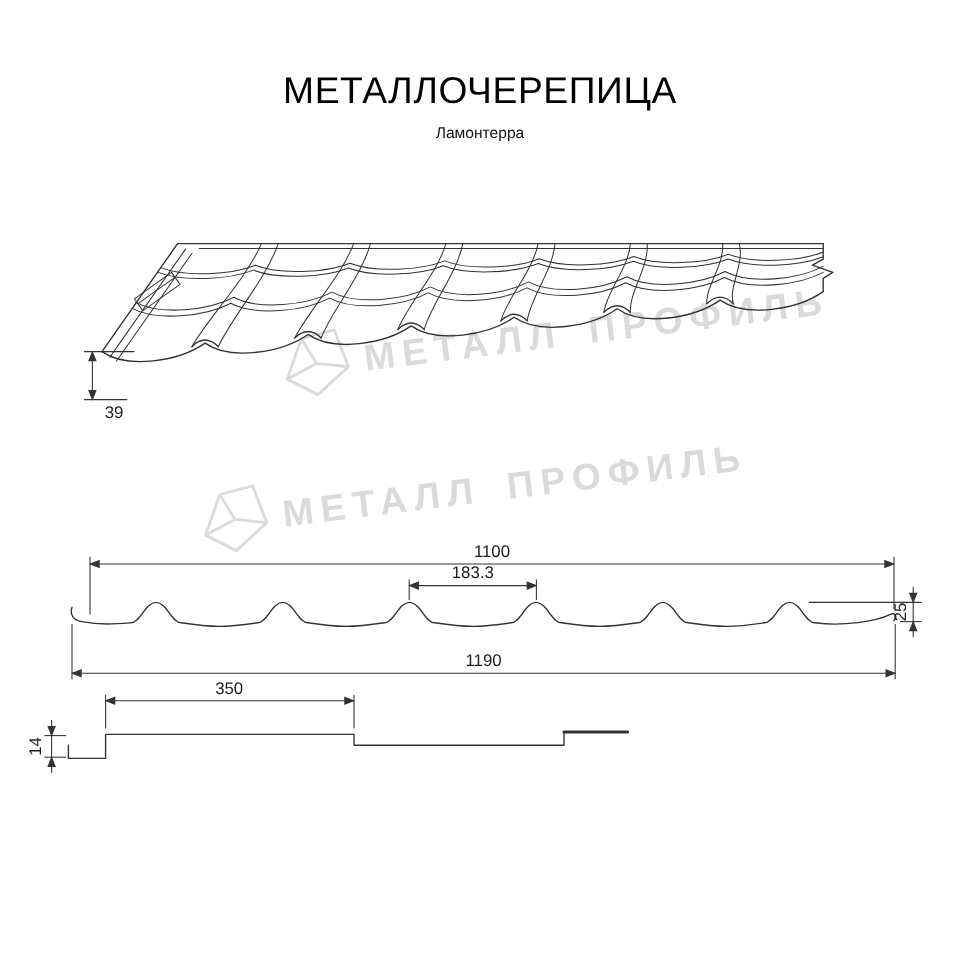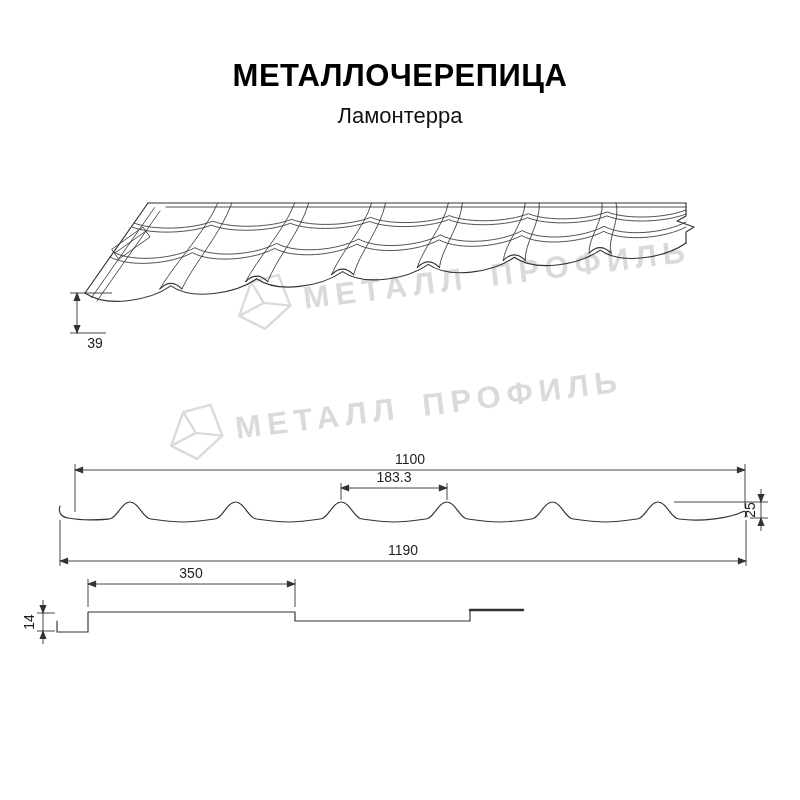--- a/index.html
+++ b/index.html
@@ -2,23 +2,23 @@
 <html style="--line: #333333; --dim: #333333; --watermark: #d9d9d9; --background: #ffffff;"><head>
 <meta charset="utf-8">
 <style>
   :root{
     --line:#333333; --dim:#333333; --watermark:#d9d9d9; --background:#ffffff;
   }
   html,body{margin:0;padding:0;}
   body{width:800px;height:800px;background:var(--background);font-family:"Liberation Sans",sans-serif;}
   .page{position:relative;width:800px;height:800px;background:var(--background);overflow:hidden;}
   .title{position:absolute;top:58px;left:0;width:100%;text-align:center;
-         font-size:31px;font-weight:700;color:#000;letter-spacing:.5px;}
+         font-size:31px;font-weight:400;color:#000;letter-spacing:.5px;}
   .subtitle{position:absolute;top:103px;left:0;width:100%;text-align:center;
-         font-size:22px;font-weight:400;color:#111;}
+         font-size:13px;font-weight:400;color:#111;}
   svg.draw{position:absolute;left:0;top:0;width:800px;height:800px;}
   .ln{fill:none;stroke:var(--line);stroke-width:1.15;stroke-linejoin:round;stroke-linecap:round;}
   .thin{stroke-width:.85;}
   .bold{stroke-width:2.6;}
   .ext,.dim{fill:none;stroke:var(--dim);stroke-width:.9;}
   text.dimtxt{font-family:"Liberation Sans",sans-serif;font-size:14px;fill:#1d1d1d;}
   .wm{opacity:.95;}
   .wm text{font-family:"Liberation Sans",sans-serif;font-weight:700;font-size:31px;
            letter-spacing:6px;word-spacing:8px;fill:var(--watermark);}
   .wm path{fill:none;stroke:var(--watermark);stroke-width:2.4;stroke-linejoin:round;}

